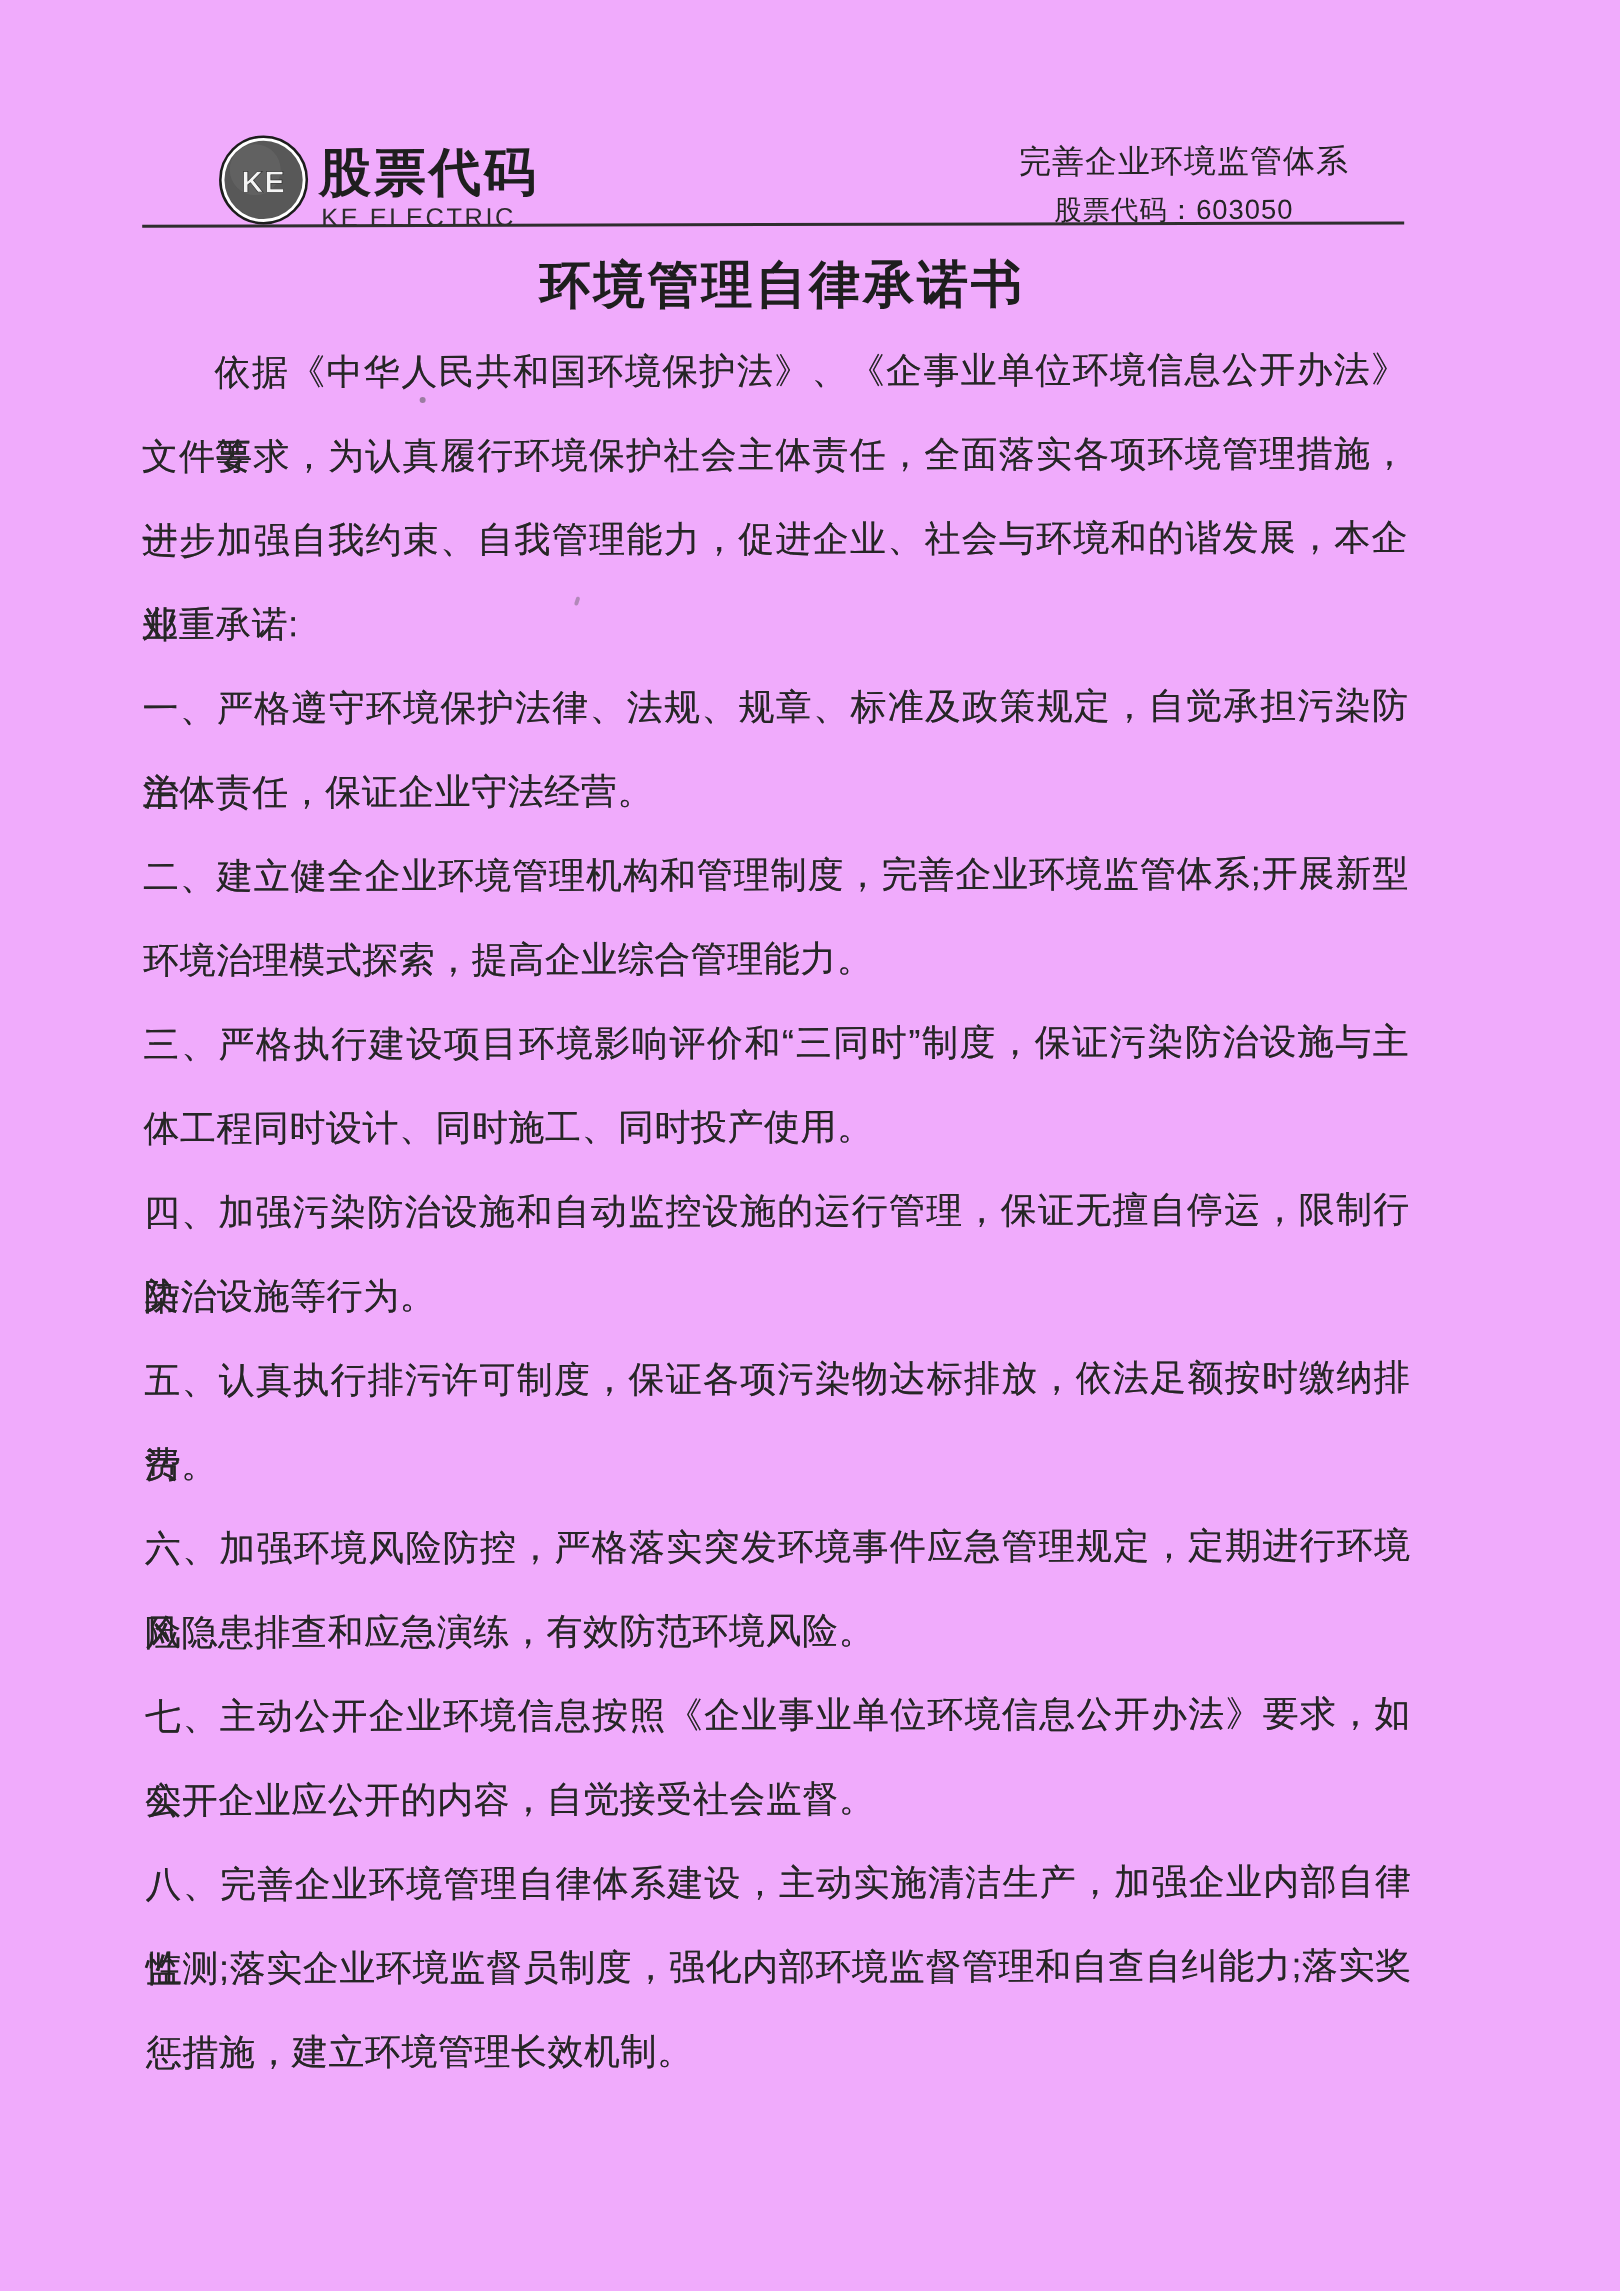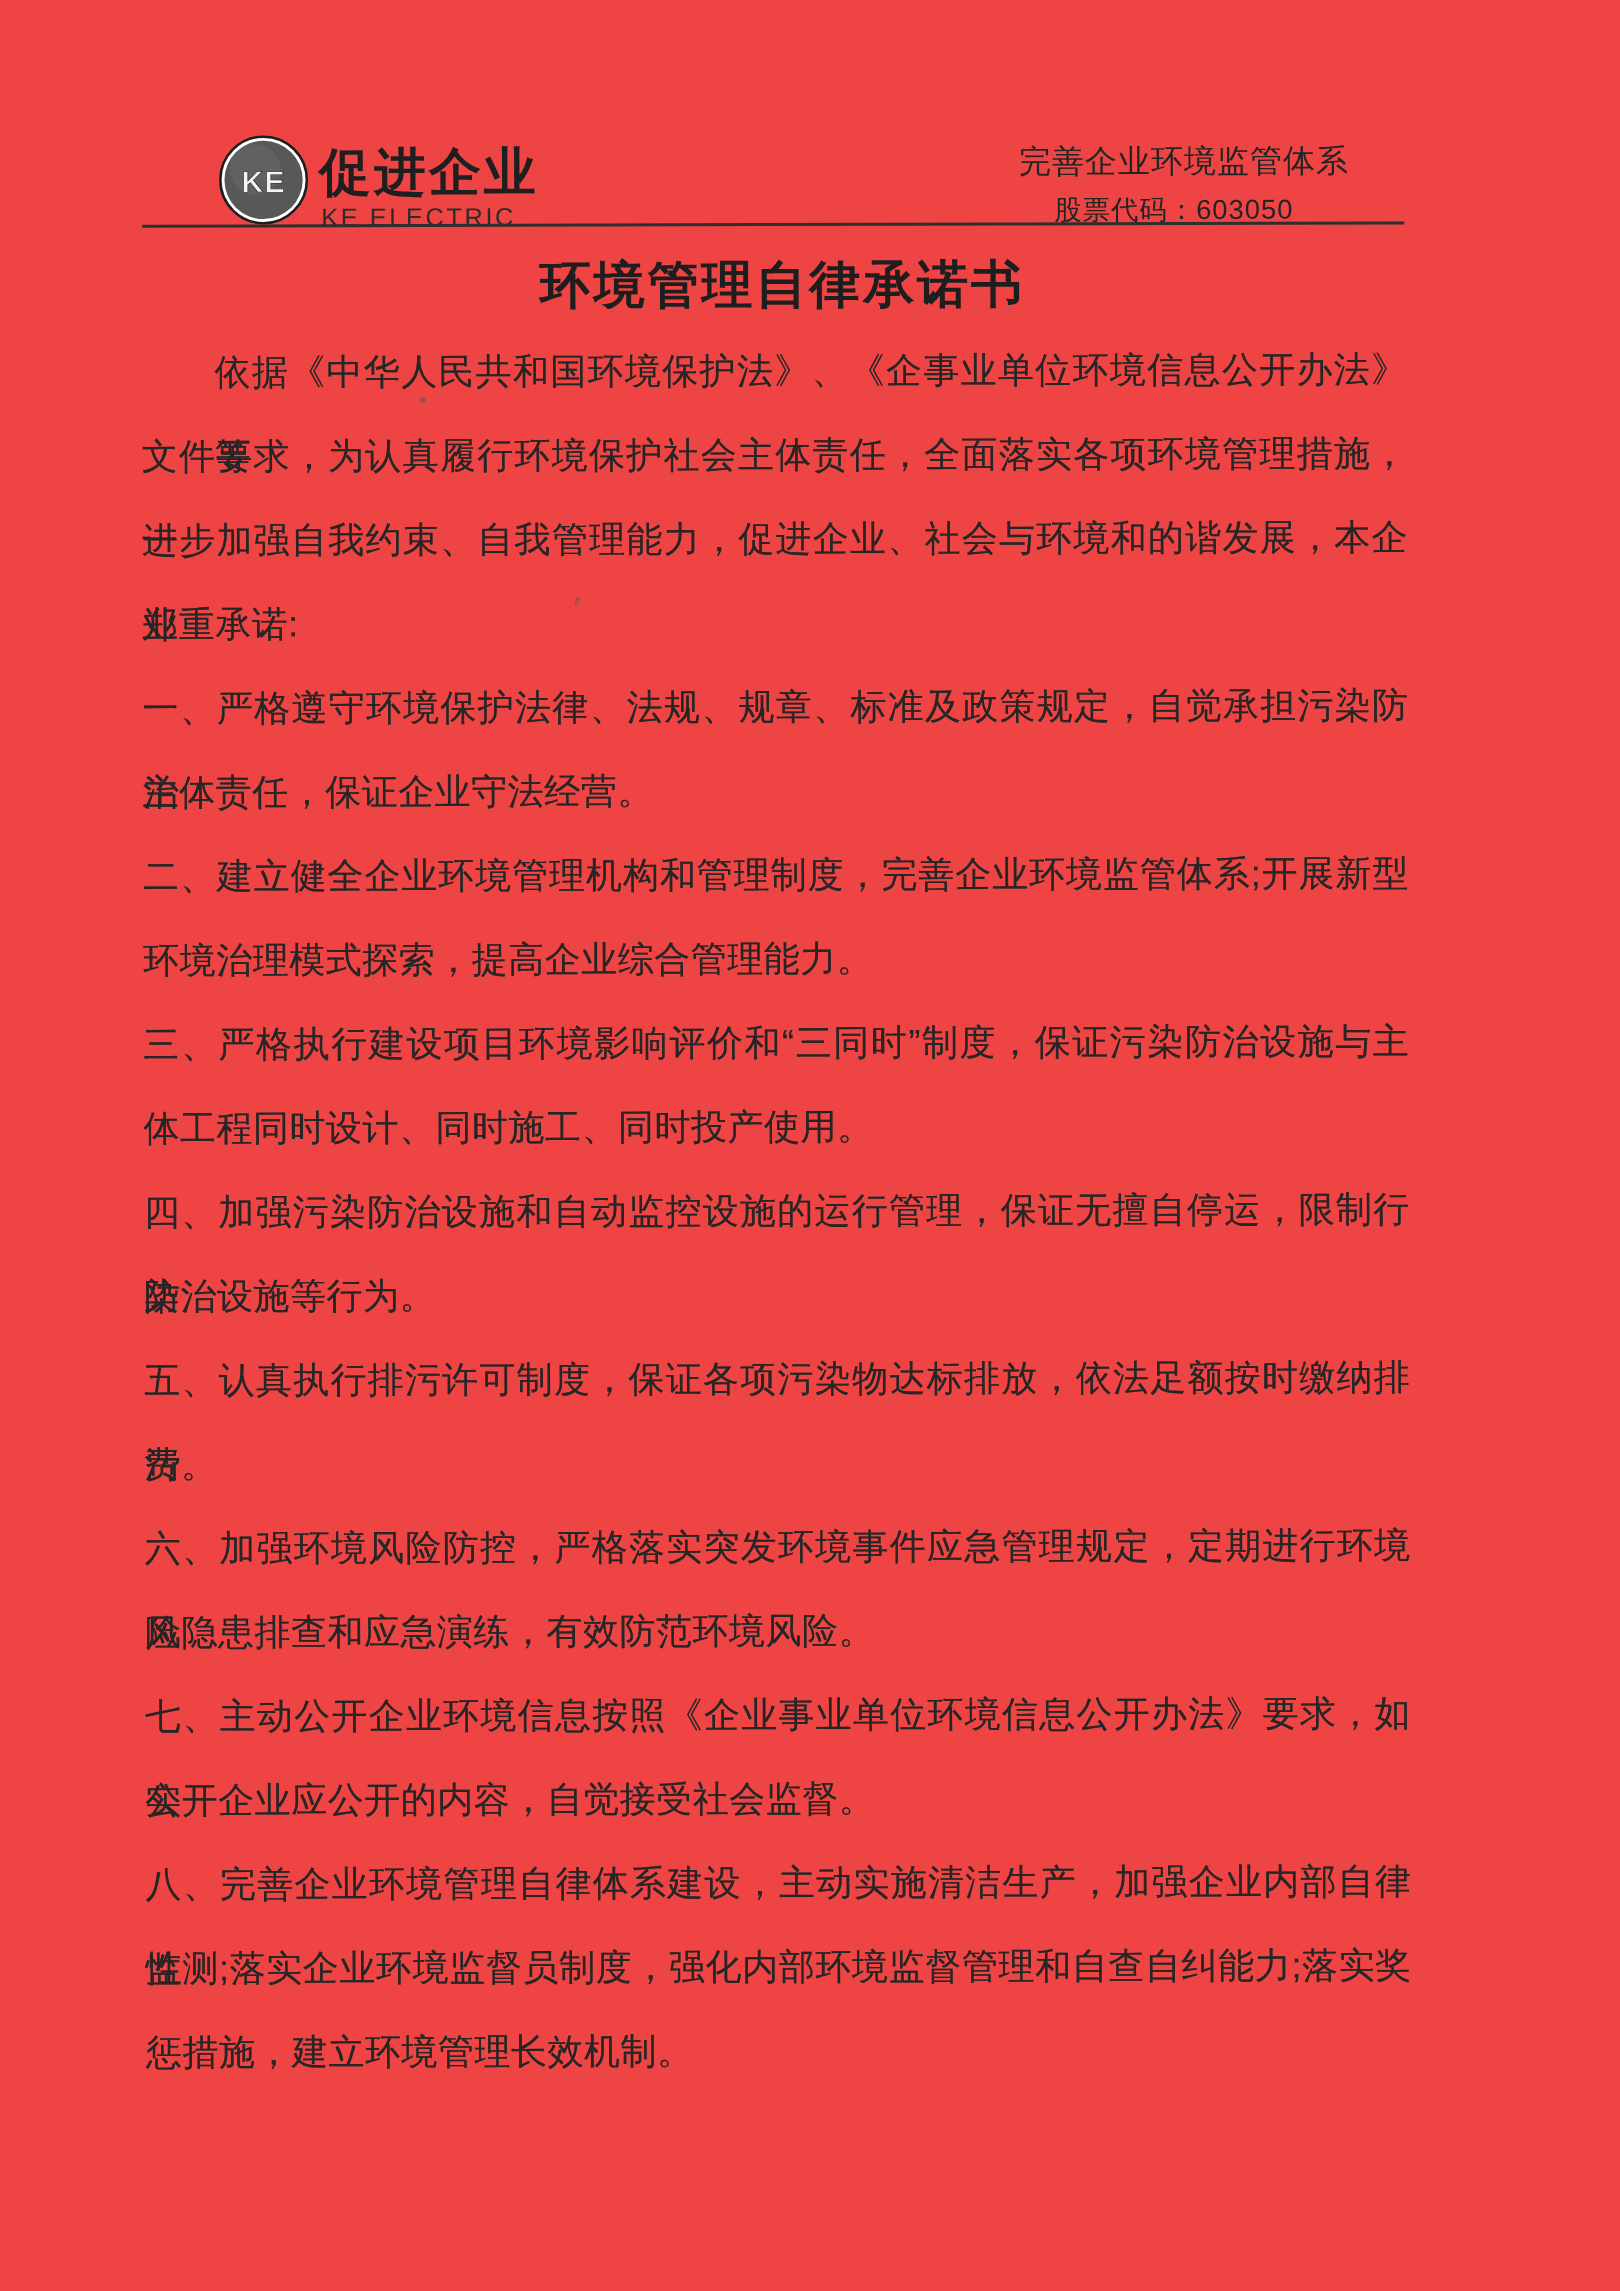--- a/index.html
+++ b/index.html
@@ -1,20 +1,20 @@
 <!DOCTYPE html>
 <html><head>
 <meta charset="utf-8">
 <style>
   html, body { margin: 0; padding: 0; background: #e8e8e8; }
   .page {
     position: relative;
     width: 1620px;
     height: 2292px;
-    background: #ef4444;
+    background: #f0abfc;
     overflow: hidden;
     font-family: "Liberation Sans", "DejaVu Sans", sans-serif;
     color: #262626;
   }
   .tilt {
     position: absolute;
     inset: 0;
     transform: rotate(-0.15deg);
     transform-origin: 50% 40%;
   }
@@ -117,21 +117,21 @@
 
     <div class="logo-wrap">
       <svg width="91" height="91" viewBox="0 0 93 93">
         <circle cx="46.5" cy="46.5" r="44.2" fill="#ffffff" stroke="#1d1d1d" stroke-width="2.6"></circle>
         <circle cx="46.5" cy="46.5" r="40" fill="#585858"></circle>
         <circle cx="38" cy="36" r="26" fill="#6a6a6a" opacity="0.55"></circle>
         <text x="46.5" y="59" text-anchor="middle" font-family="Liberation Sans, DejaVu Sans, sans-serif" font-size="31" font-weight="bold" letter-spacing="1" fill="#f4f4f4" stroke="#2f2f2f" stroke-width="0.7">KE</text>
       </svg>
     </div>
 
-    <div class="company-cn">促进企业</div>
+    <div class="company-cn">股票代码</div>
     <div class="company-en">KE ELECTRIC</div>
 
     <div class="tagline">完善企业环境监管体系</div>
     <div class="stock">股票代码：603050</div>
 
     <div class="header-rule"></div>
 
     <h1 class="doc-title">环境管理自律承诺书</h1>
 
     <main class="doc-body">

